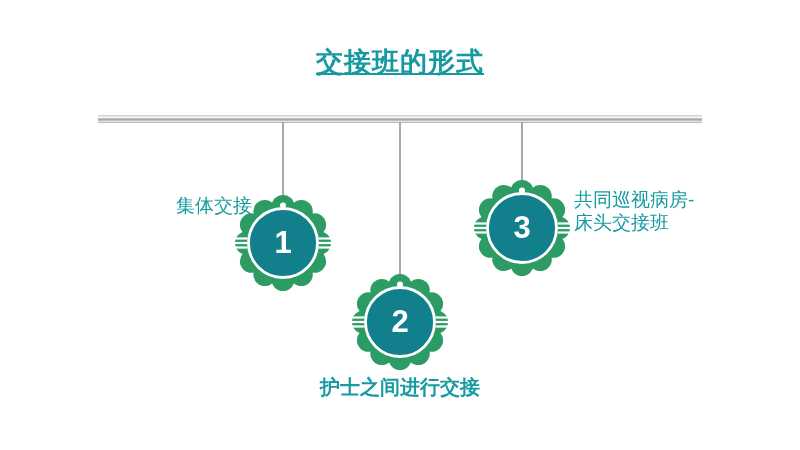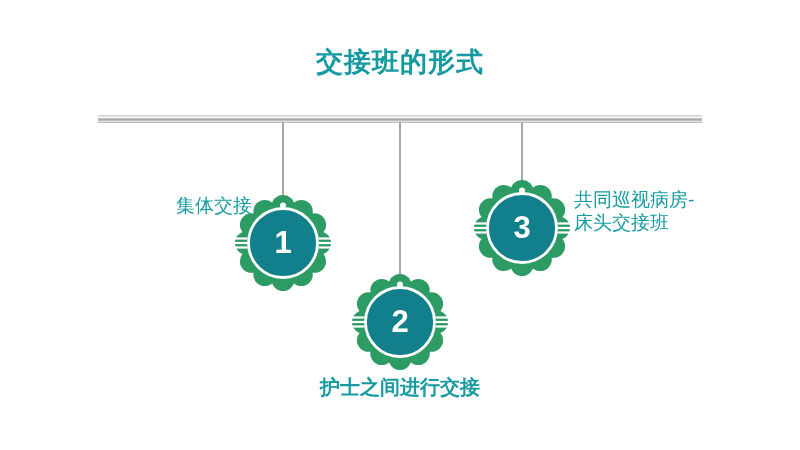--- a/index.html
+++ b/index.html
@@ -11,20 +11,21 @@
     font-family:"Liberation Sans",sans-serif;
   }
   .title{
     position:absolute;
     left:0;right:0;top:44px;
     text-align:center;
     font-size:27px;
     font-weight:700;
     letter-spacing:1px;
     color:#149aa0;
+    text-decoration:underline;
   }
   .rod{
     position:absolute;
     left:98px;top:115px;
     width:604px;height:8px;
     background:linear-gradient(180deg,#c6c6c6 0%,#efefef 22%,#f4f4f4 32%,#9f9f9f 52%,#bdbdbd 68%,#e6e6e6 82%,#a3a3a3 100%);
   }
   .string{
     position:absolute;
     width:2px;

